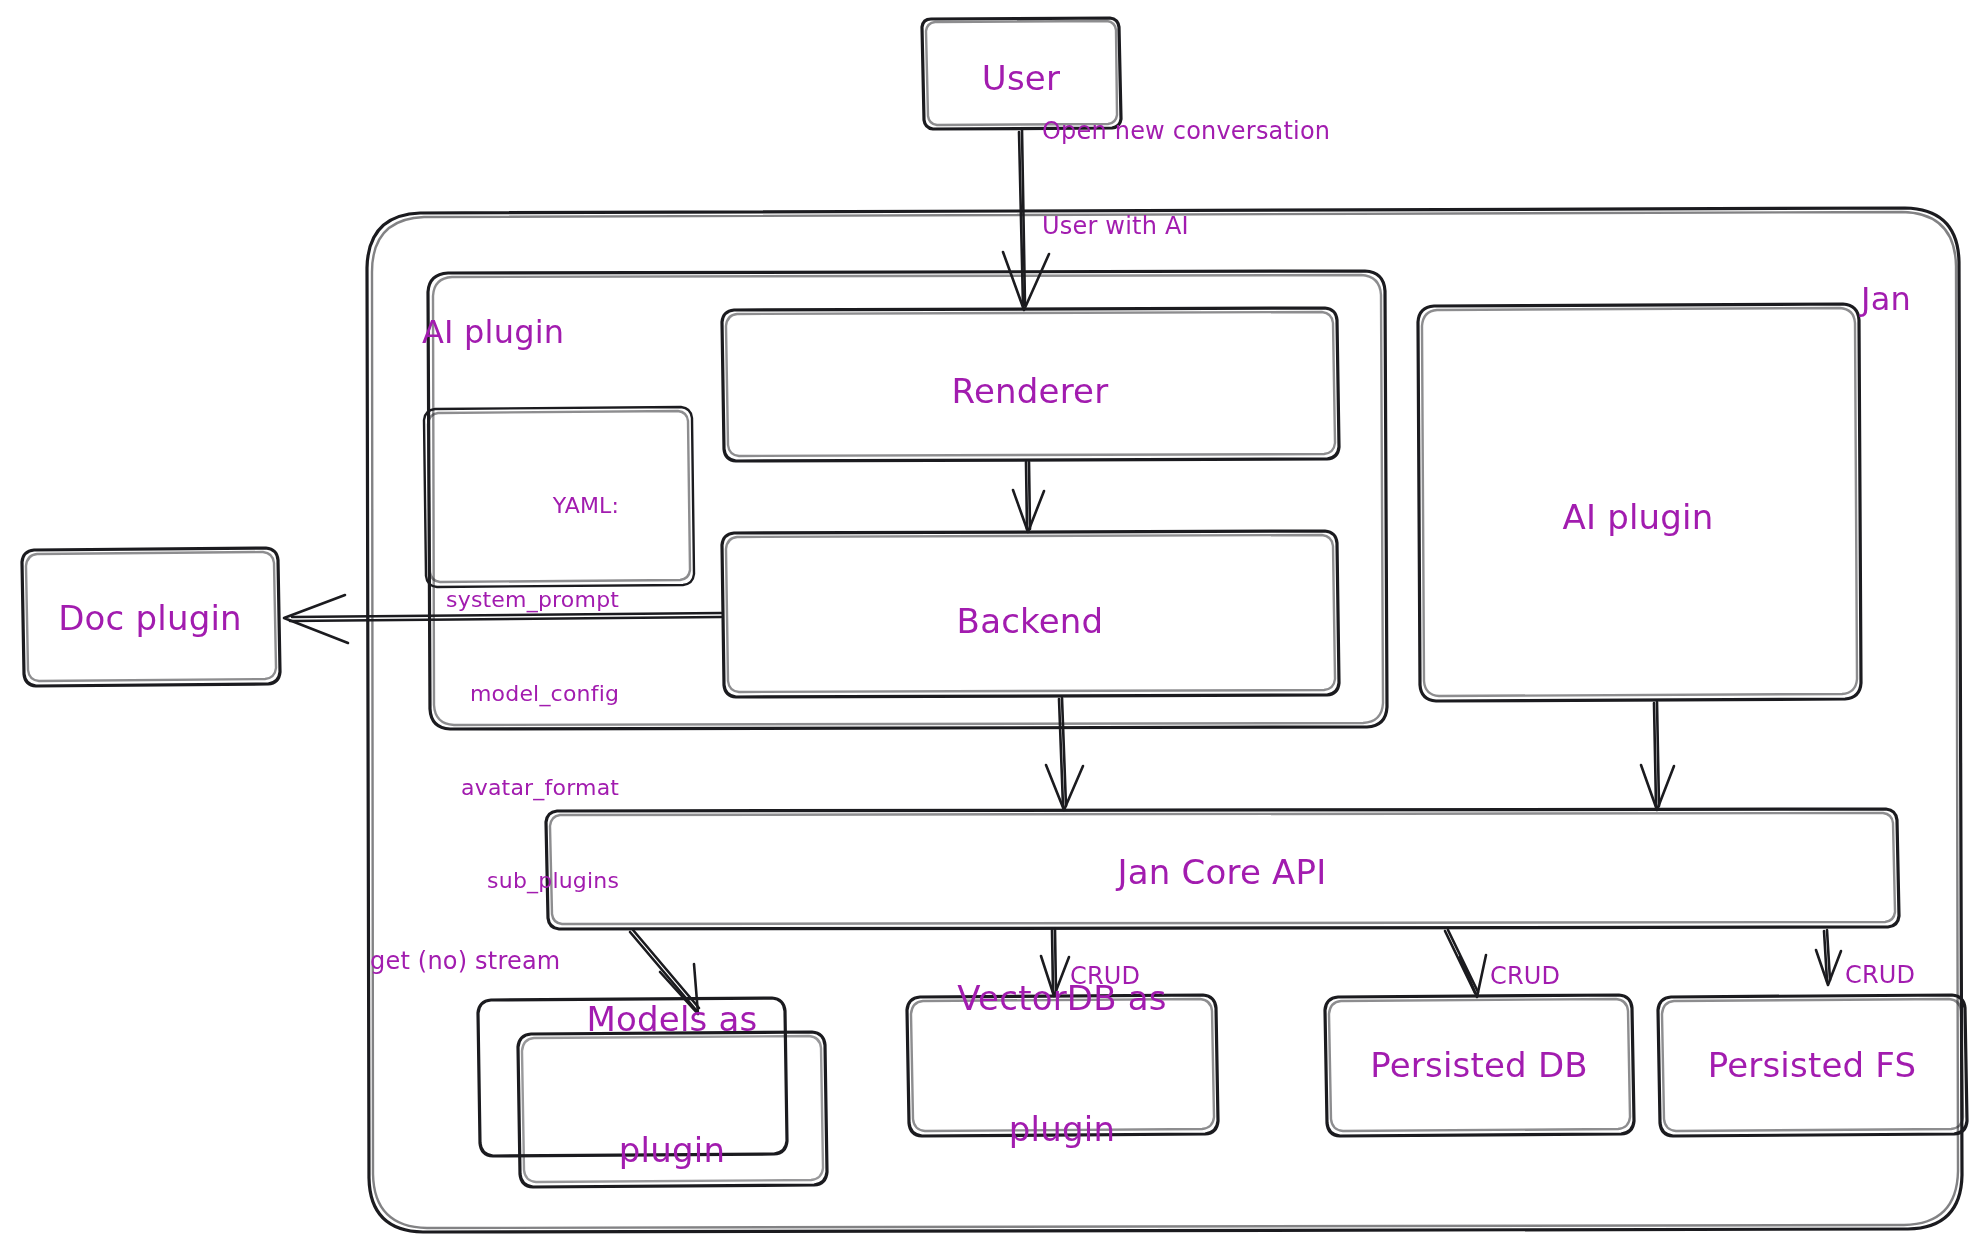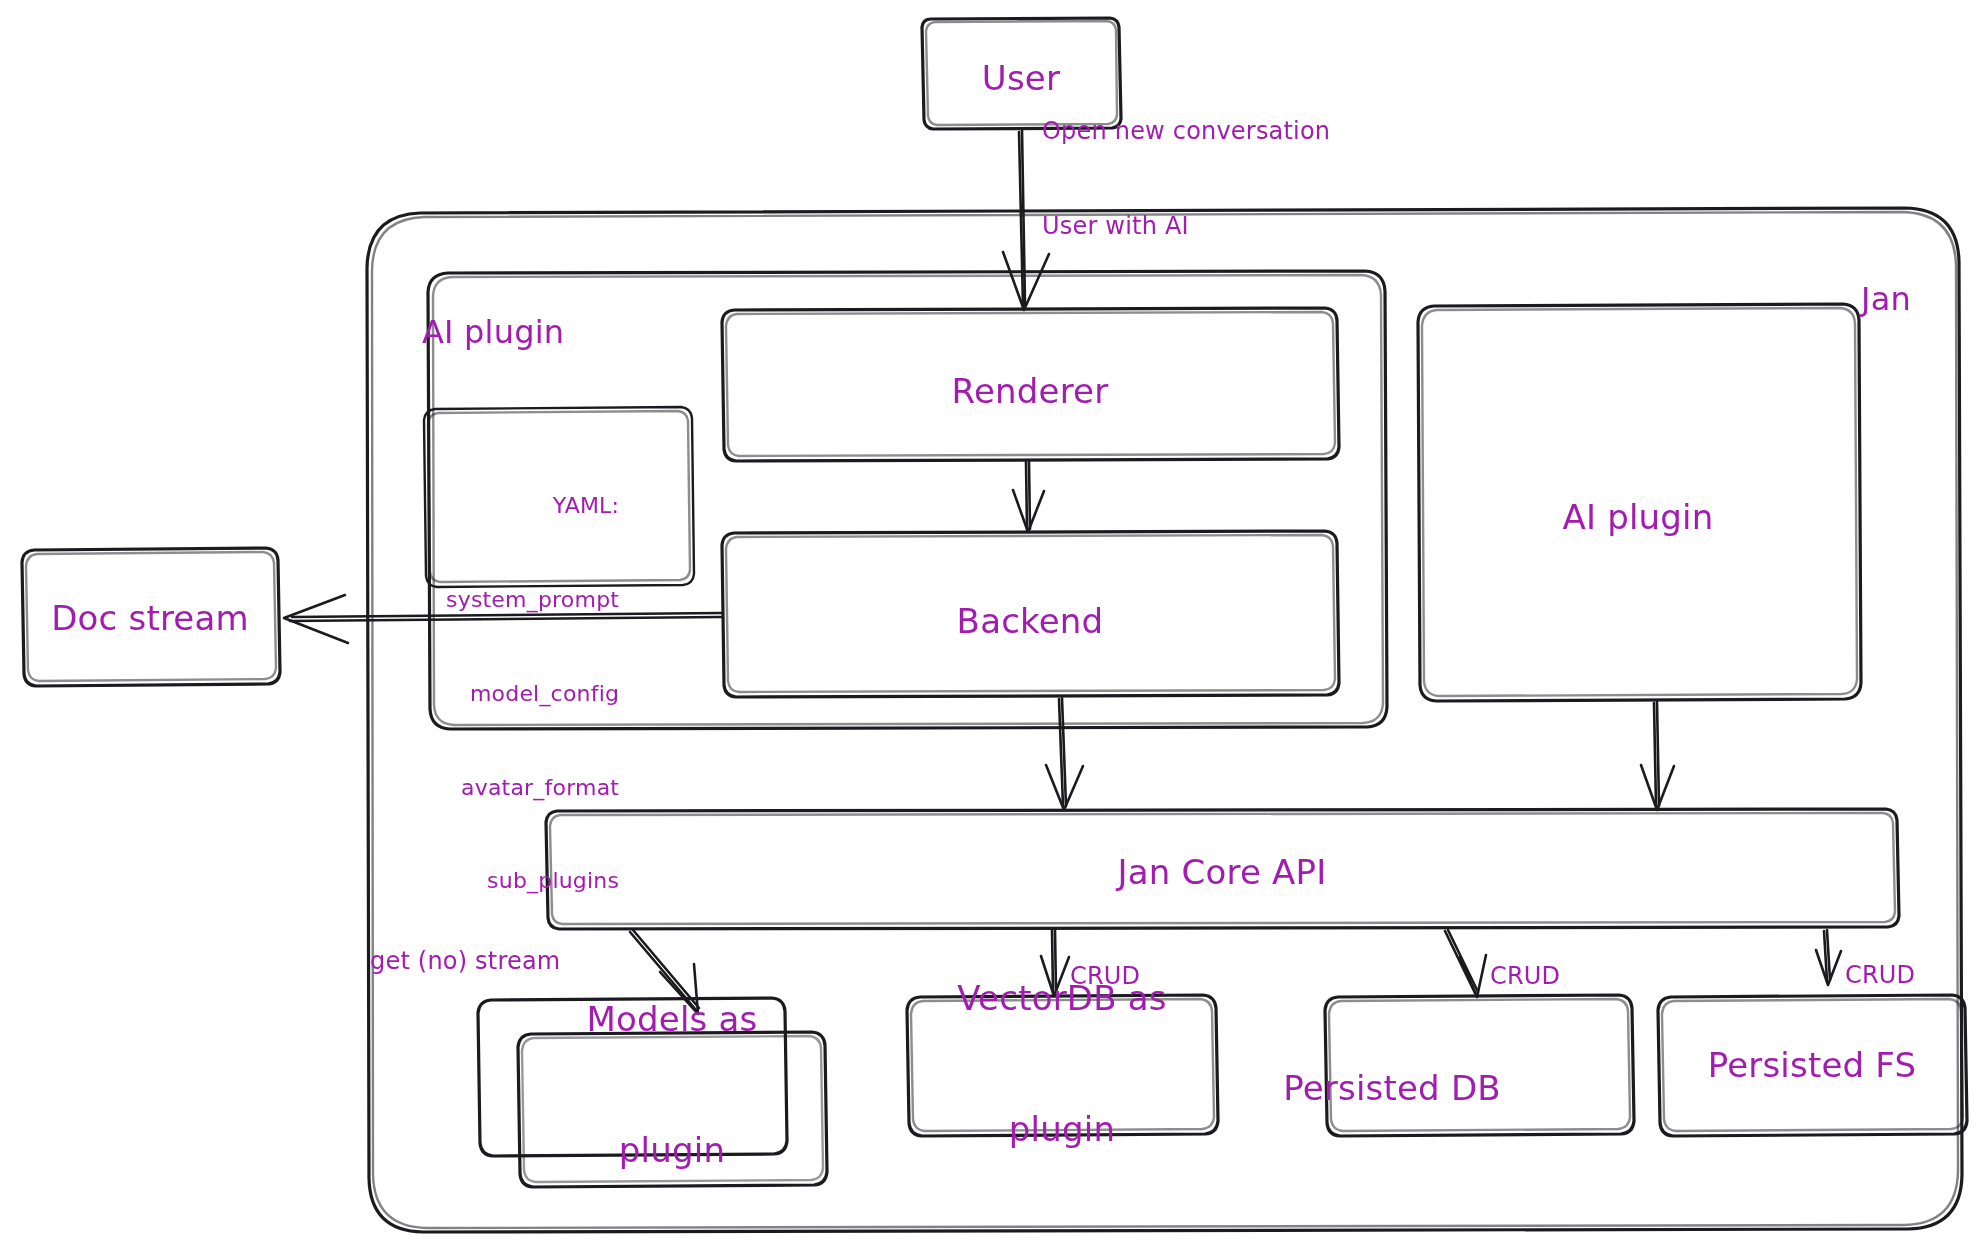--- a/index.html
+++ b/index.html
@@ -202,21 +202,21 @@
     <div>Open new conversation</div>
     <div>User with AI</div>
   </div>
 
   <div class="lbl node-label" style="left:1030px; top:392px;">Renderer</div>
 
   <div class="lbl node-label" style="left:1030px; top:622px;">Backend</div>
 
   <div class="lbl node-label" style="left:1638px; top:518px;">AI plugin</div>
 
-  <div class="lbl node-label" style="left:150px; top:619px;">Doc stream</div>
+  <div class="lbl node-label" style="left:150px; top:619px;">Doc plugin</div>
 
   <div class="lbl yaml-label" style="left:446px; top:428px;">
     <div>YAML:</div>
     <div>system_prompt</div>
     <div>model_config</div>
     <div>avatar_format</div>
     <div>sub_plugins</div>
   </div>
 
   <div class="lbl node-label" style="left:1222px; top:873px;">Jan Core API</div>
@@ -232,17 +232,17 @@
   <div class="lbl node-label two-line" style="left:672px; top:1085px;">
     <div>Models as</div>
     <div>plugin</div>
   </div>
 
   <div class="lbl node-label two-line" style="left:1062px; top:1064px;">
     <div>VectorDB as</div>
     <div>plugin</div>
   </div>
 
-  <div class="lbl node-label" style="left:1392px; top:1066px;margin-top:23px;">Persisted DB</div>
+  <div class="lbl node-label" style="left:1479px; top:1066px;">Persisted DB</div>
 
   <div class="lbl node-label" style="left:1812px; top:1066px;">Persisted FS</div>
 
 </div>
 
 </body></html>

